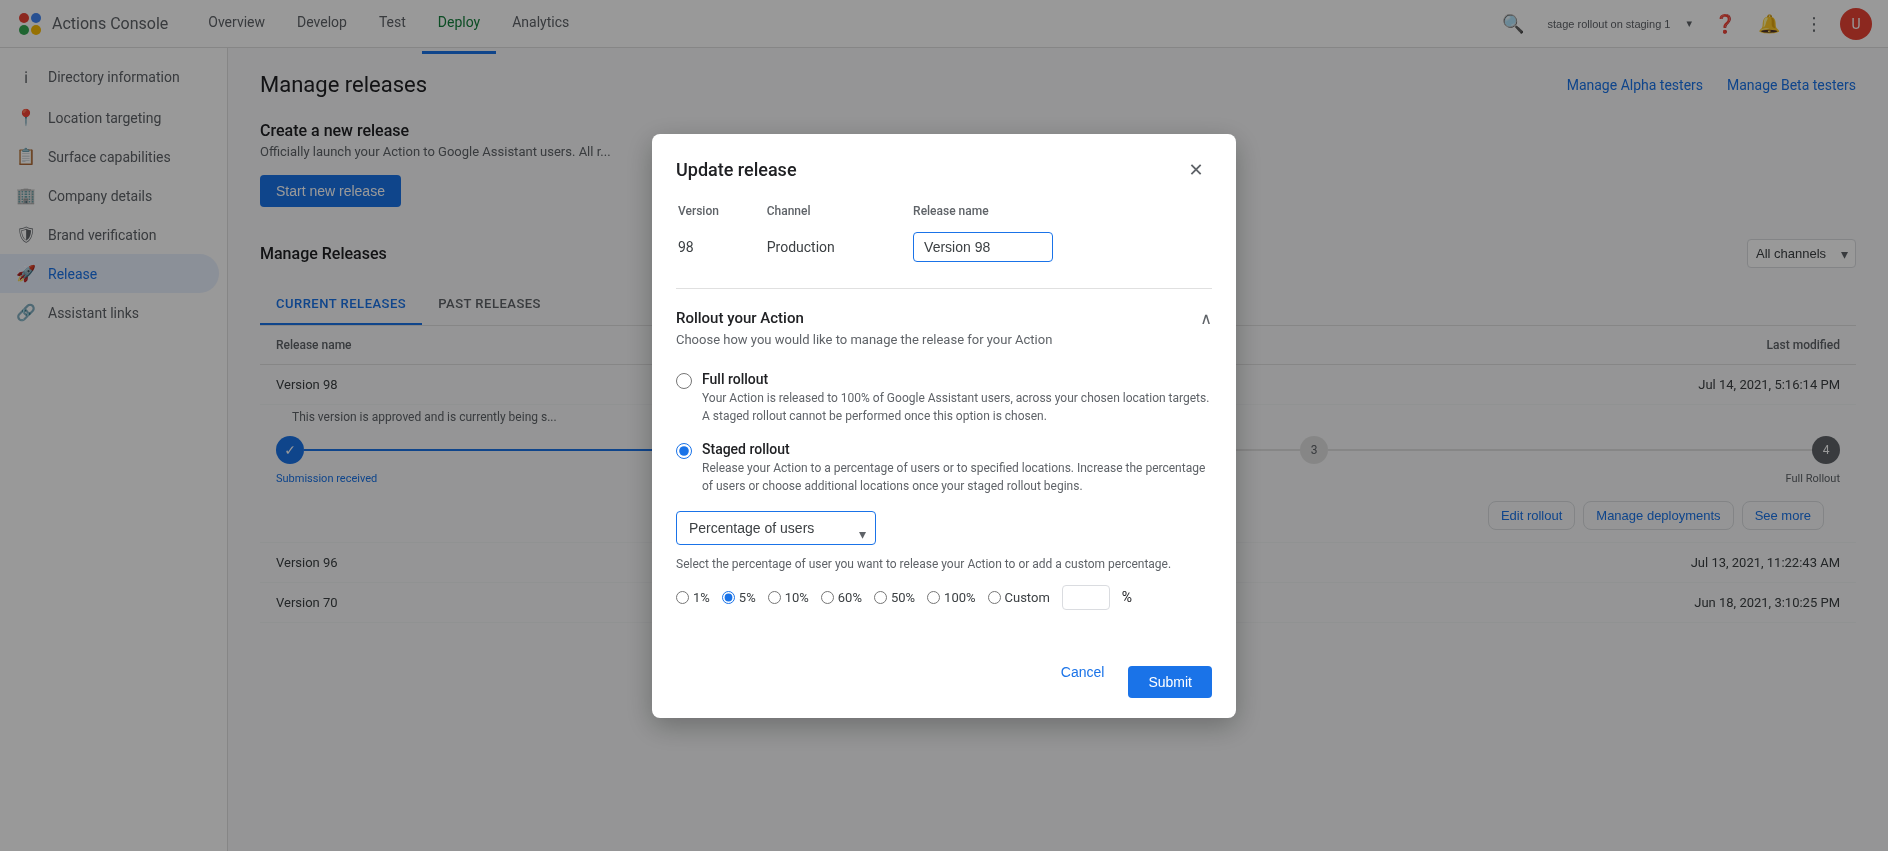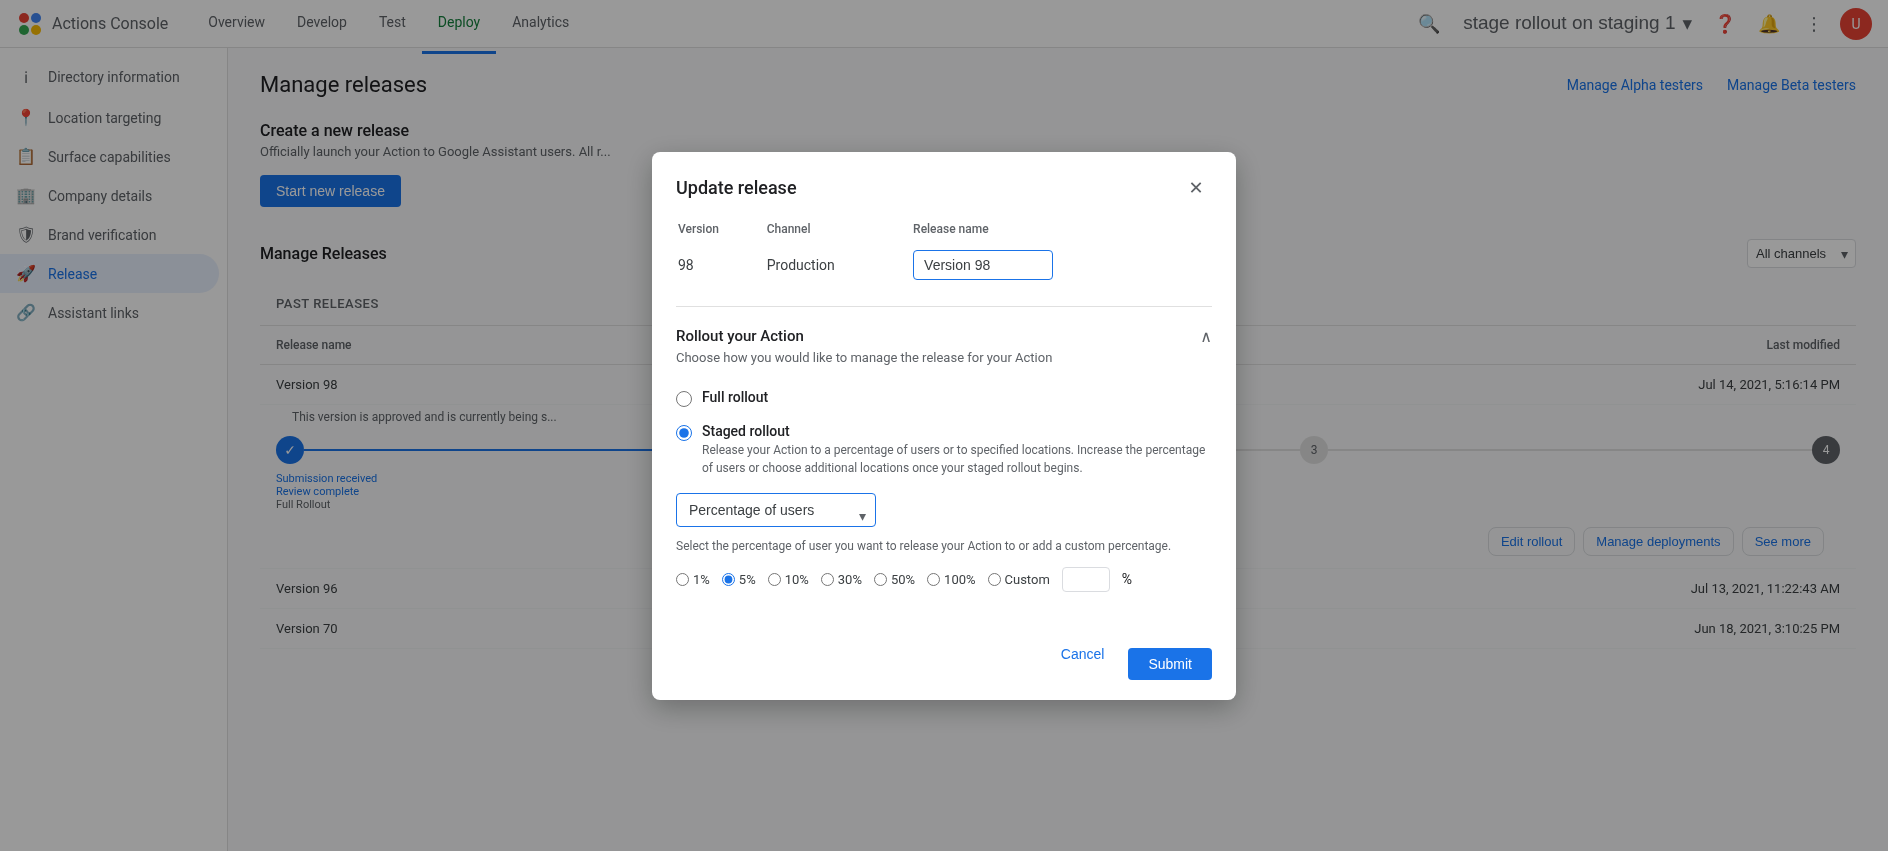--- a/index.html
+++ b/index.html
@@ -16,21 +16,21 @@
     .app-name { font-size: 16px; color: #5f6368; font-weight: 400; }
     .top-nav-tabs { display: flex; gap: 0; flex: 1; }
     .nav-tab {
       padding: 0 16px; height: 60px; display: flex; align-items: center;
       font-size: 14px; color: #5f6368; cursor: pointer; border-bottom: 3px solid transparent;
       text-decoration: none;
     }
     .nav-tab.active { color: #15803d; border-bottom: 3px solid #1a73e8; }
     .top-nav-right { display: flex; align-items: center; gap: 8px; margin-left: auto; }
     .stage-selector {
-      display: flex; align-items: flex-start; gap: 7px; font-size: 19px; color: #5f6368;
+      display: flex; align-items: flex-end; gap: 16px; font-size: 11px; color: #5f6368;
       background: none; border: none; cursor: pointer; padding: 4px 8px;
     }
     .icon-btn {
       width: 36px; height: 36px; border-radius: 50%; border: none;
       background: none; cursor: pointer; display: flex; align-items: center; justify-content: center;
       color: #5f6368; font-size: 18px;
     }
     .avatar { width: 32px; height: 32px; border-radius: 50%; background: #ea4335; display: flex; align-items: center; justify-content: center; color: white; font-size: 14px; }
 
     
@@ -267,20 +267,21 @@
           <select class="channel-select">
             <option>All channels</option>
             <option>Alpha</option>
             <option>Beta</option>
             <option>Production</option>
           </select>
         </div>
       </div>
 
       <div class="tabs">
+        <div class="tab active">CURRENT RELEASES</div>
         <div class="tab">PAST RELEASES</div>
       </div>
 
       <table class="table">
         <thead>
           <tr>
             <th>Release name</th>
             <th>Channel</th>
             <th style="text-align:right">Last modified</th>
           </tr>
@@ -312,21 +313,21 @@
 
                 <div style="display:flex;flex-direction:column;align-items:center;">
                   <div style="width:28px;height:28px;border-radius:50%;background:#e0e0e0;display:flex;align-items:center;justify-content:center;color:#5f6368;font-size:12px;">3</div>
                 </div>
                 <div style="flex:1;height:2px;background:#e0e0e0;"></div>
 
                 <div style="display:flex;flex-direction:column;align-items:center;">
                   <div style="width:28px;height:28px;border-radius:50%;background:#5f6368;display:flex;align-items:center;justify-content:center;color:white;font-size:12px;">4</div>
                 </div>
               </div>
-              <div style="display:flex;justify-content:space-between;padding:0 0 8px 0;flex-direction:column;">
+              <div style="display:flex;justify-content:space-between;padding:0 0 8px 0;">
                 <span style="font-size:11px;color:#1a73e8;">Submission received</span>
                 <span style="font-size:11px;color:#1a73e8;">Review complete</span>
                 <span style="font-size:11px;color:#5f6368;">Full Rollout</span>
               </div>
               
               <div class="action-buttons">
                 <button class="btn-text">Edit rollout</button>
                 <button class="btn-text">Manage deployments</button>
                 <button class="btn-text">See more</button>
               </div>
@@ -388,20 +389,21 @@
           <span class="rollout-title">Rollout your Action</span>
           <span class="chevron-up"></span>
         </div>
         <p class="rollout-desc">Choose how you would like to manage the release for your Action</p>
 
         
         <div class="radio-option">
           <input type="radio" class="radio-input" name="rollout-type" id="full-rollout" style="">
           <div class="radio-label-wrap">
             <div class="radio-title">Full rollout</div>
+            <div class="radio-desc">Your Action is released to 100% of Google Assistant users, across your chosen location targets. A staged rollout cannot be performed once this option is chosen.</div>
           </div>
         </div>
 
         
         <div class="radio-option">
           <input type="radio" class="radio-input" name="rollout-type" id="staged-rollout" checked="" style="">
           <div class="radio-label-wrap">
             <div class="radio-title">Staged rollout</div>
             <div class="radio-desc">Release your Action to a percentage of users or to specified locations. Increase the percentage of users or choose additional locations once your staged rollout begins.</div>
           </div>
@@ -427,21 +429,21 @@
           <label class="pct-option">
             <input type="radio" class="pct-radio" name="pct" checked="" style="">
             <span>5%</span>
           </label>
           <label class="pct-option">
             <input type="radio" class="pct-radio" name="pct" style="">
             <span>10%</span>
           </label>
           <label class="pct-option">
             <input type="radio" class="pct-radio" name="pct" style="">
-            <span>30%</span>
+            <span>60%</span>
           </label>
           <label class="pct-option">
             <input type="radio" class="pct-radio" name="pct" style="">
             <span>50%</span>
           </label>
           <label class="pct-option">
             <input type="radio" class="pct-radio" name="pct" style="">
             <span>100%</span>
           </label>
           <label class="pct-option">

